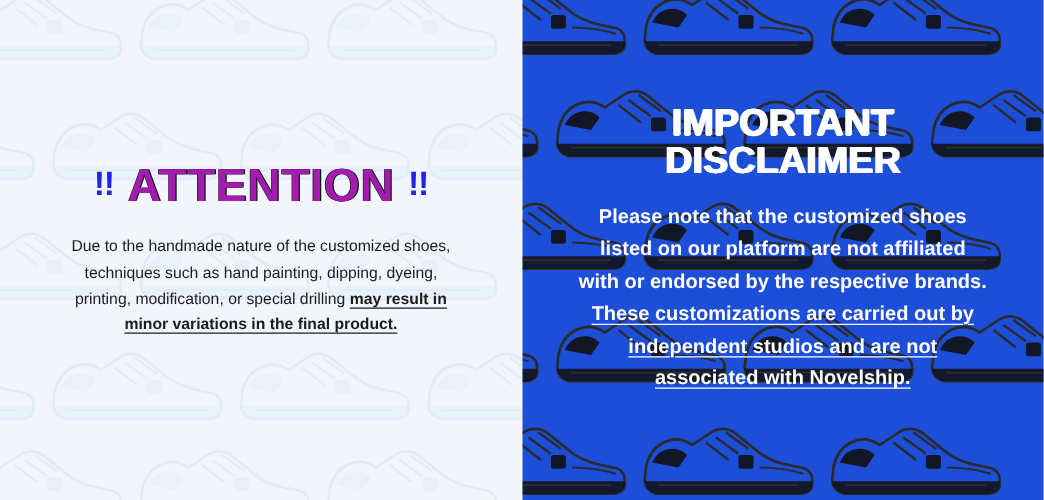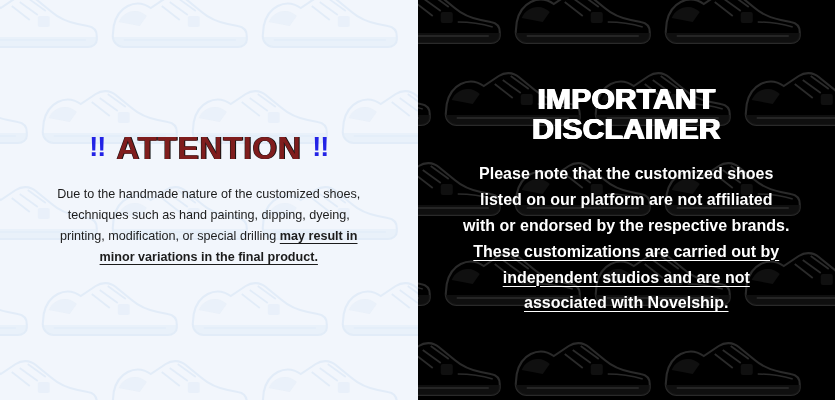--- a/index.html
+++ b/index.html
@@ -20,21 +20,21 @@
   
   .panel {
     position: relative;
     width: 417.5px;
     height: 400px;
     overflow: hidden;
     box-sizing: border-box;
   }
 
   .panel-left  { background: #f2f6fc; }
-  .panel-right { background: #000000; }
+  .panel-right { background: #1d4ed8; }
 
   
   .pattern {
     position: absolute;
     inset: 0;
     pointer-events: none;
     z-index: 0;
   }
   .pattern svg { display: block; width: 100%; height: 100%; }
 
@@ -67,23 +67,23 @@
   .bang {
     color: #2323e6;
     font-size: 27px;
     font-weight: 900;
     letter-spacing: -1px;
     line-height: 1;
     transform: translateY(-1px);
   }
 
   .heading-left-text {
-    font-size: 32px;
+    font-size: 37px;
     font-weight: 900;
-    color: #7f1d1d;
+    color: #a21caf;
     letter-spacing: 0.5px;
     line-height: 1;
     text-shadow: 1px 0 0 #121212, -0.5px 0 0 #121212;
   }
 
   .heading-right {
     margin: 0 0 16px 0;
     color: #ffffff;
     font-size: 30px;
     font-weight: 900;

